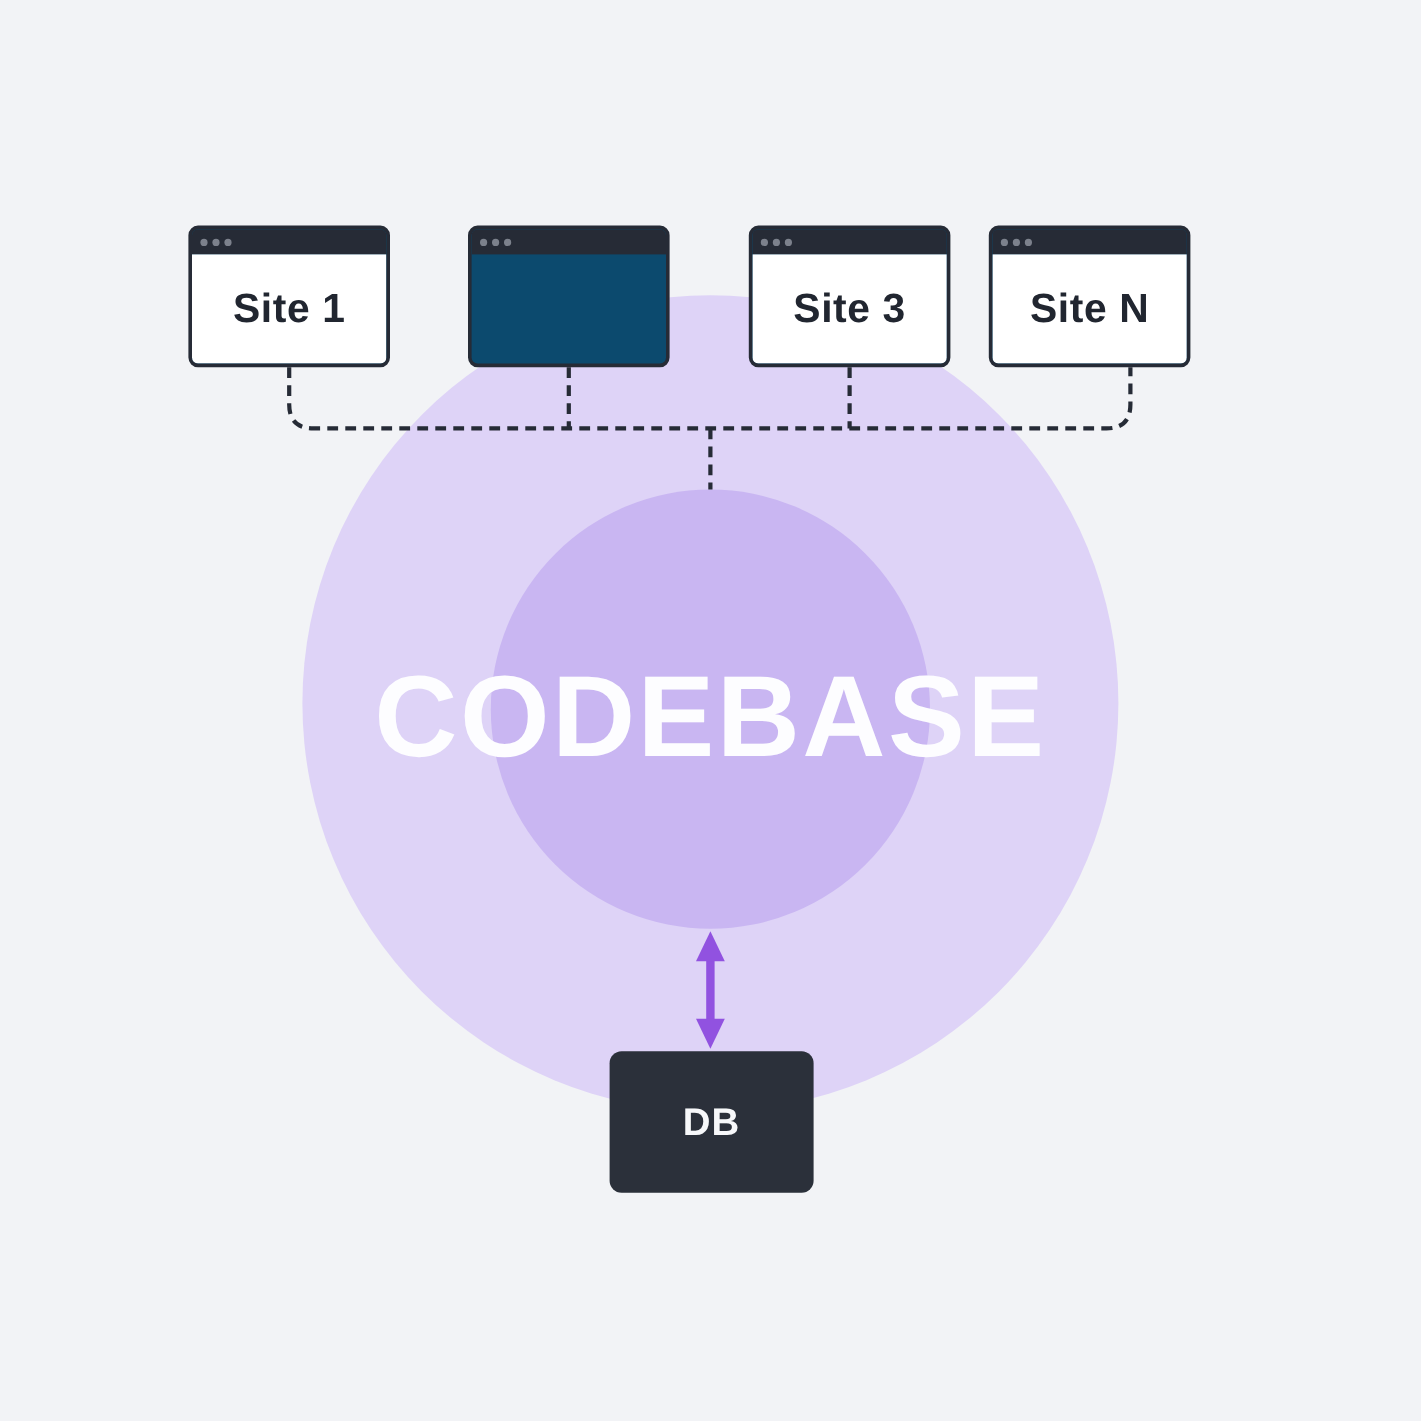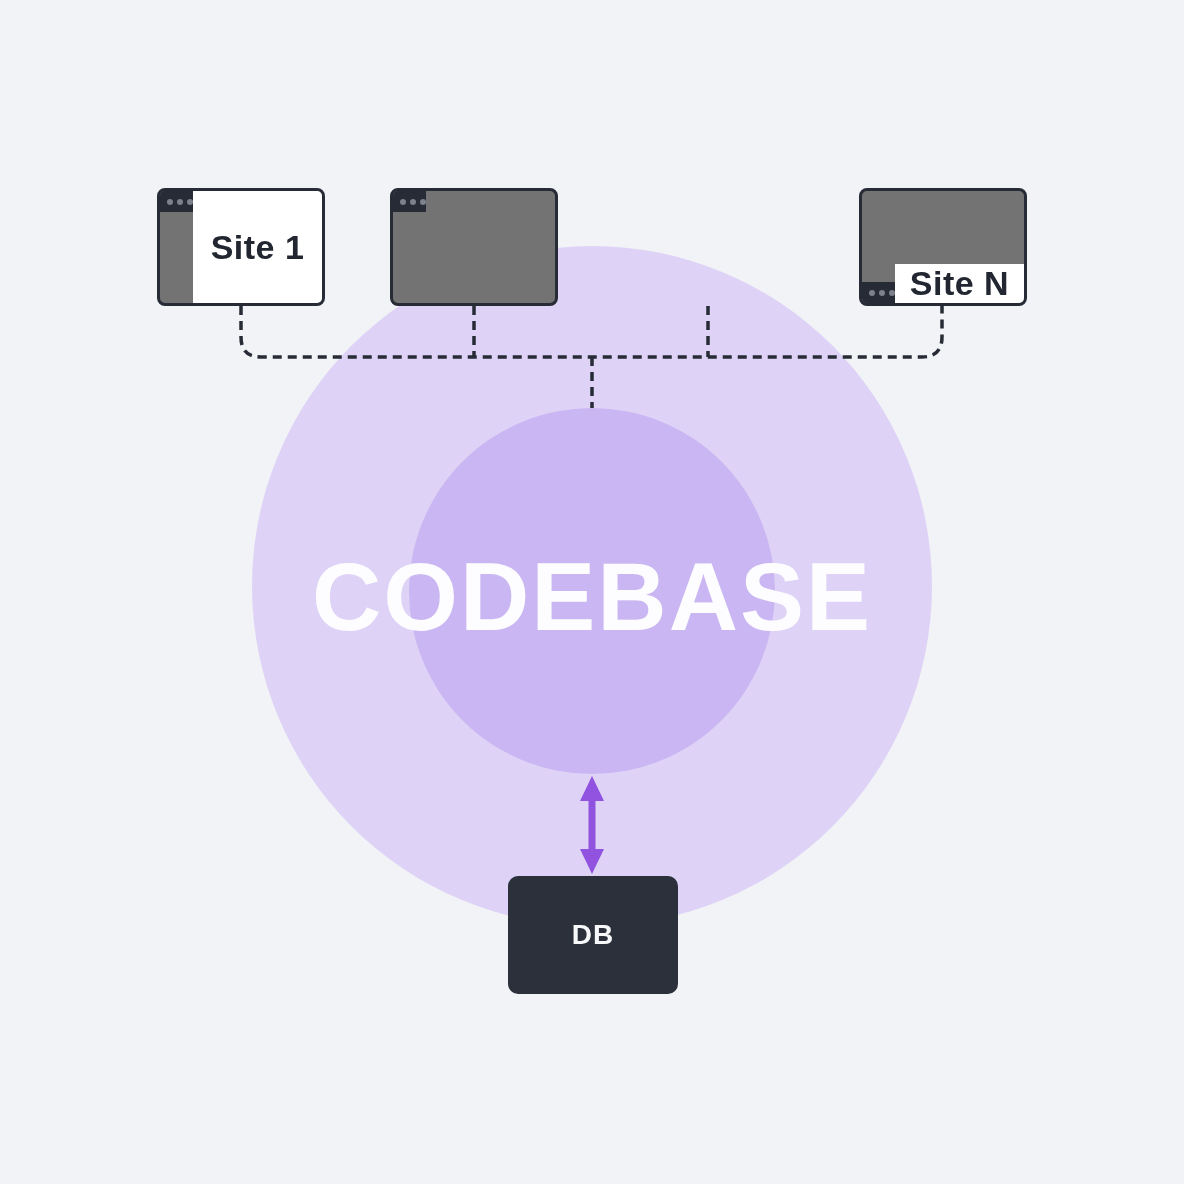--- a/index.html
+++ b/index.html
@@ -33,31 +33,31 @@
     letter-spacing: 2px;
     fill: #fdfdff;
   }
   
   .window {
     position: absolute;
     top: 188px;
     width: 168px;
     height: 118px;
     box-sizing: border-box;
-    background: #737373;
+    background: #0c4a6e;
     border: 3px solid #262b36;
     border-radius: 8px;
     overflow: hidden;
     display: flex;
-    flex-direction: row;
+    flex-direction: column;
   }
   .site-1 { left: 157px; }
   .site-2 { left: 390px; }
   .site-3 { left: 624px; }
-  .site-4 { left: 859px; align-items: flex-end; }
+  .site-4 { left: 824px; }
   .window-header {
     height: 21px;
     flex: 0 0 21px;
     background: #262b36;
     display: flex;
     align-items: center;
     padding-left: 7px;
     gap: 4px;
   }
   .dot {
@@ -86,21 +86,21 @@
     top: 876px;
     width: 170px;
     height: 118px;
     background: #2b303a;
     border-radius: 10px;
     display: flex;
     align-items: center;
     justify-content: center;
   }
   .db-label {
-    font-size: 28px;
+    font-size: 32px;
     font-weight: 700;
     color: #f7f8fa;
     letter-spacing: 1px;
   }
 </style>
 </head>
 <body>
 
 <div class="canvas">
 
@@ -135,20 +135,30 @@
   </div>
 
   <div class="window site-2">
     <div class="window-header">
       <span class="dot"></span>
       <span class="dot"></span>
       <span class="dot"></span>
     </div>
   </div>
 
+  <div class="window site-3">
+    <div class="window-header">
+      <span class="dot"></span>
+      <span class="dot"></span>
+      <span class="dot"></span>
+    </div>
+    <div class="window-body">
+      <span class="site-label">Site 3</span>
+    </div>
+  </div>
 
   <div class="window site-4">
     <div class="window-header">
       <span class="dot"></span>
       <span class="dot"></span>
       <span class="dot"></span>
     </div>
     <div class="window-body">
       <span class="site-label">Site N</span>
     </div>

